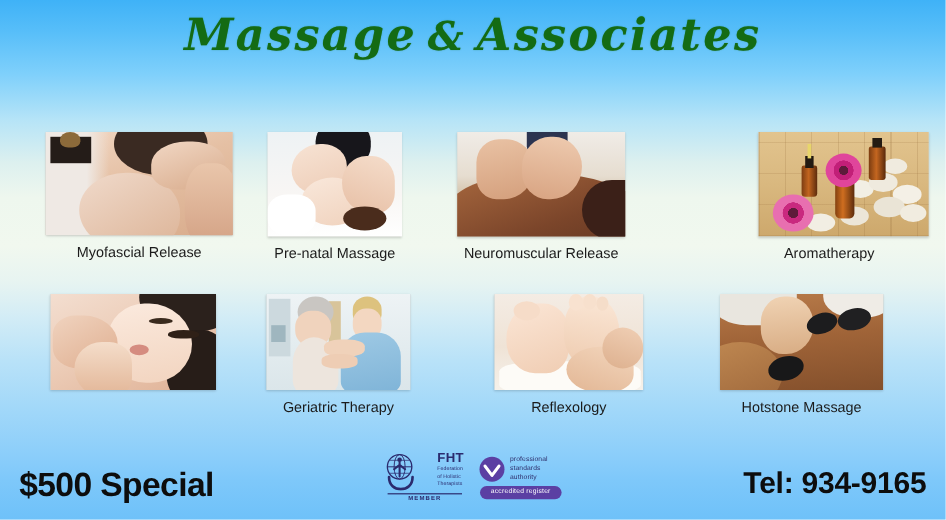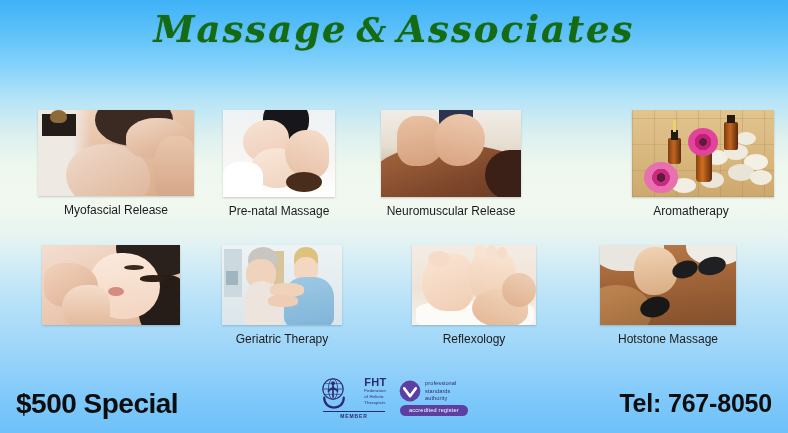--- a/index.html
+++ b/index.html
@@ -293,14 +293,14 @@
         <div class="psa-txt">
           <div>professional</div>
           <div>standards</div>
           <div>authority</div>
         </div>
       </div>
       <div class="psa-badge">accredited register</div>
     </div>
   </div>
 
-  <div class="tel">Tel: 767-8050</div>
+  <div class="tel">Tel: 934-9165</div>
 </div>
 
 </body></html>

